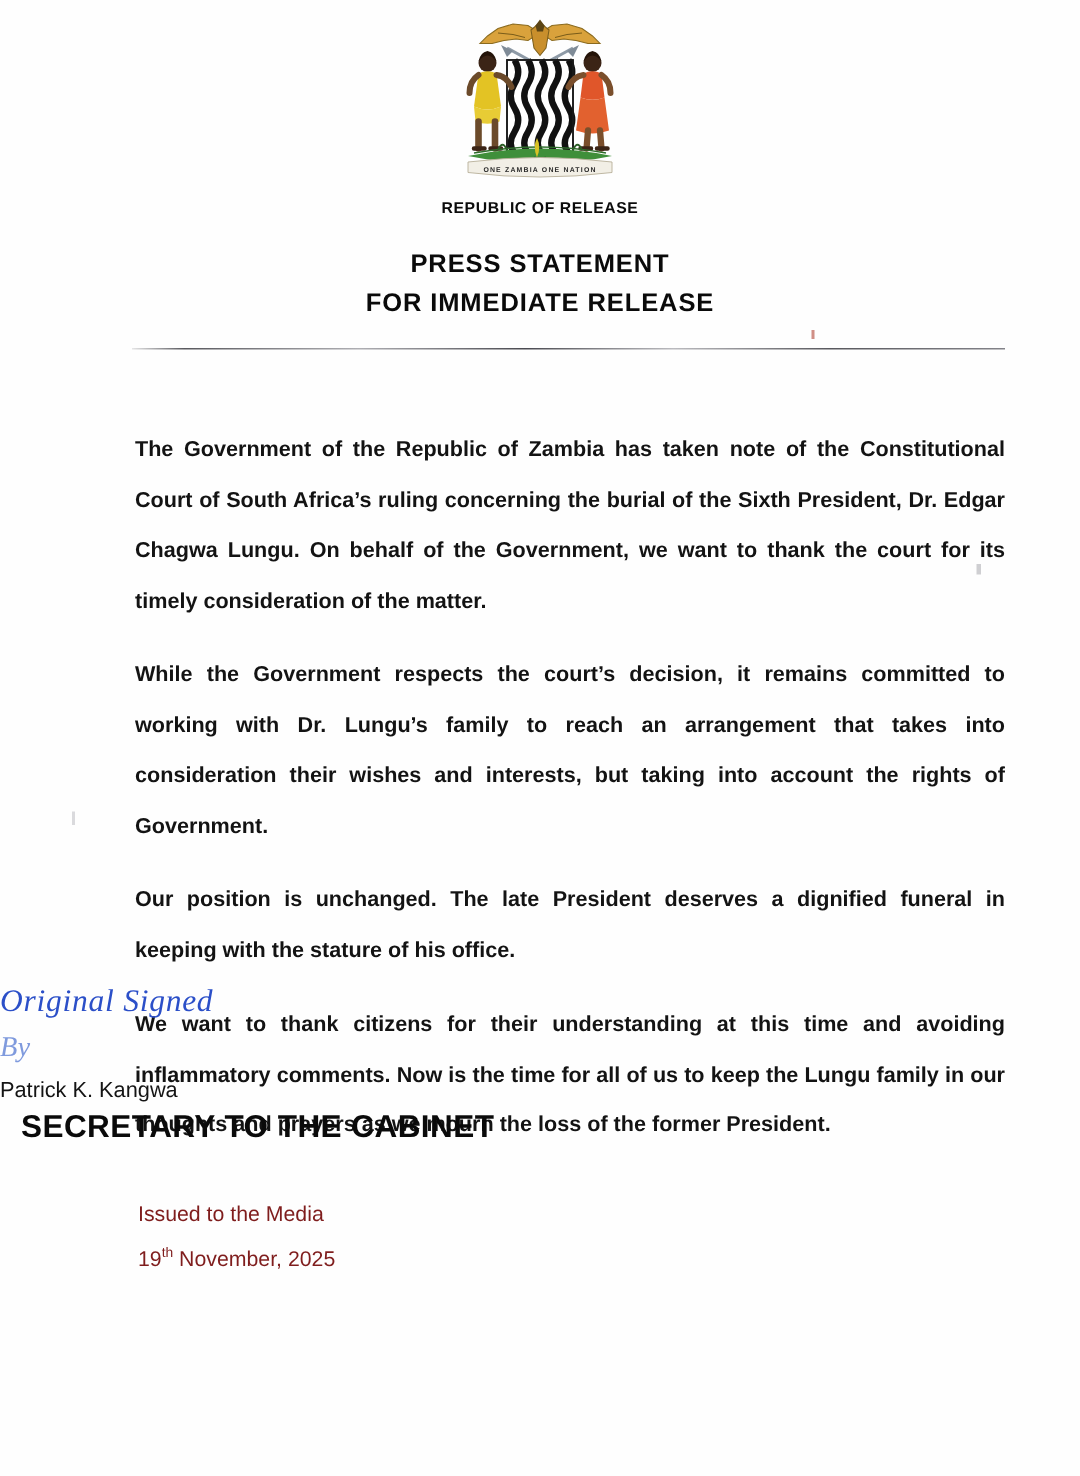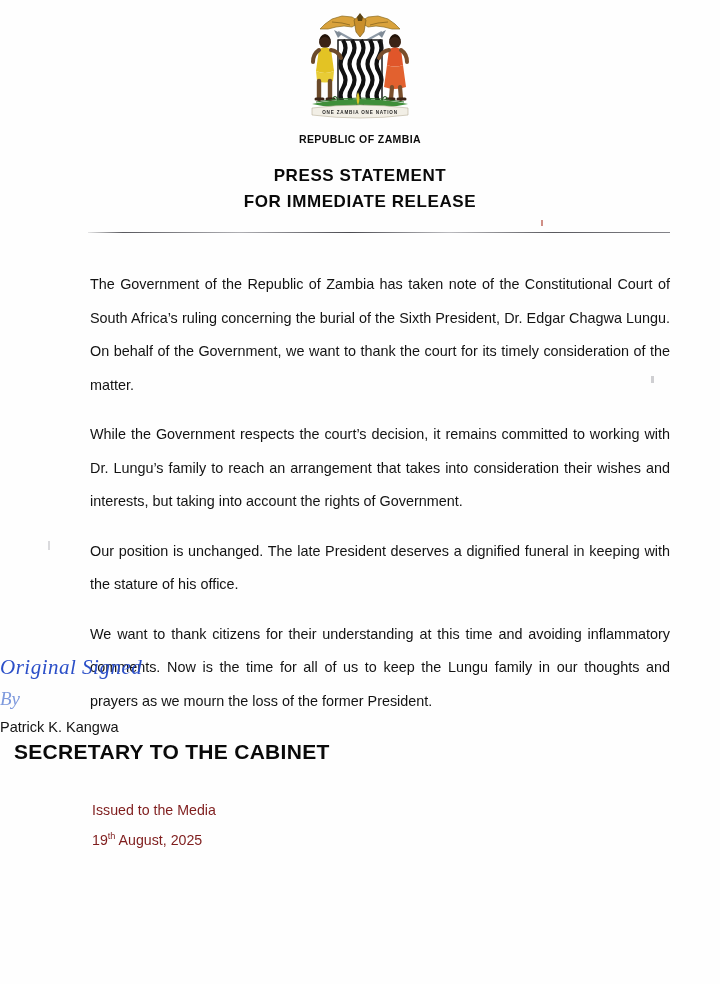--- a/index.html
+++ b/index.html
@@ -100,23 +100,24 @@
     top: 541px;
     left: 48px;
     width: 2px;
     height: 9px;
     background: #dadadd;
   }
 
   
   .body-copy {
     position: absolute;
-    top: 268px;
+    top: 284px;
     left: 90px;
     width: 580px;
+    font-weight: bold;
   }
   .body-copy p {
     margin: 0 0 16px 0;
     font-size: 14.4px;
     line-height: 33.5px;
     text-align: justify;
     text-justify: inter-word;
     color: #131313;
     font-family: "Liberation Sans", sans-serif;
   }
@@ -248,21 +249,21 @@
           <path d="M34 88 q3 -7 6 0" stroke="#2c5f27" stroke-width="1.2" fill="none"></path>
           <path d="M84 88 q3 -7 6 0" stroke="#2c5f27" stroke-width="1.2" fill="none"></path>
         </g>
 
         <g>
           <path d="M14 96 q48 -6 96 0 l0 7 q-48 6 -96 0 Z" fill="#f2efe6" stroke="#b8b09a" stroke-width="0.6"></path>
           <text x="62" y="102.4" font-family="Liberation Sans, sans-serif" font-size="4.6" font-weight="bold" fill="#2a2a2a" text-anchor="middle" letter-spacing="0.8">ONE ZAMBIA ONE NATION</text>
         </g>
       </svg>
     </div>
-    <div class="crest-caption">REPUBLIC OF ZAMBIA</div>
+    <div class="crest-caption">REPUBLIC OF RELEASE</div>
   </div>
 
   <div class="headings">
     <div class="line">PRESS STATEMENT</div>
     <div class="line">FOR IMMEDIATE RELEASE</div>
   </div>
 
   <div class="divider"></div>
   <div class="speck"></div>
   <div class="speck2"></div>
@@ -277,16 +278,16 @@
 
   <div class="signature">
     <div class="sig-original">Original Signed</div>
     <div class="sig-by">By</div>
     <div class="sig-name">Patrick K. Kangwa</div>
     <div class="sig-title">SECRETARY TO THE CABINET</div>
   </div>
 
   <div class="footer">
     <div>Issued to the Media</div>
-    <div><span>19</span><sup>th</sup><span> August, 2025</span></div>
+    <div><span>19</span><sup>th</sup><span> November, 2025</span></div>
   </div>
 
 </div>
 
 </body></html>

